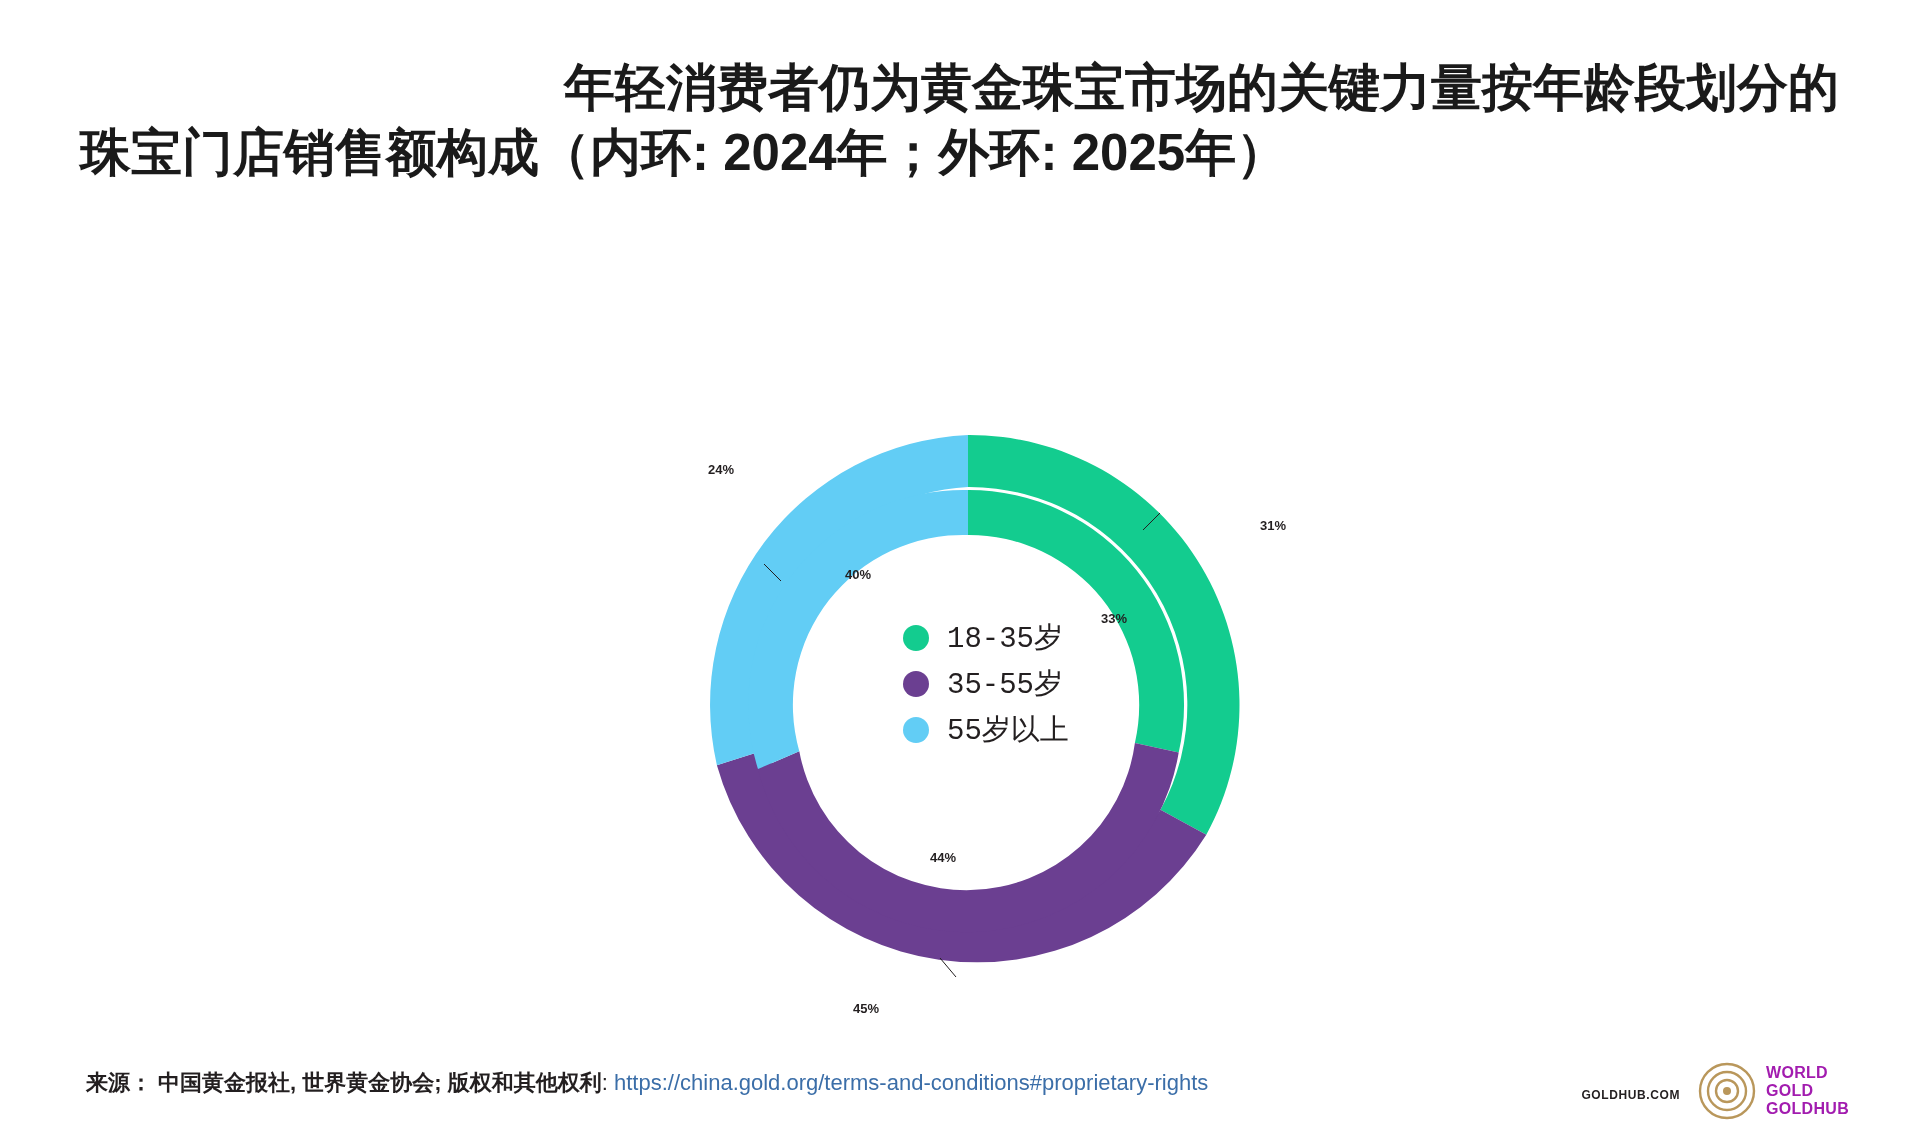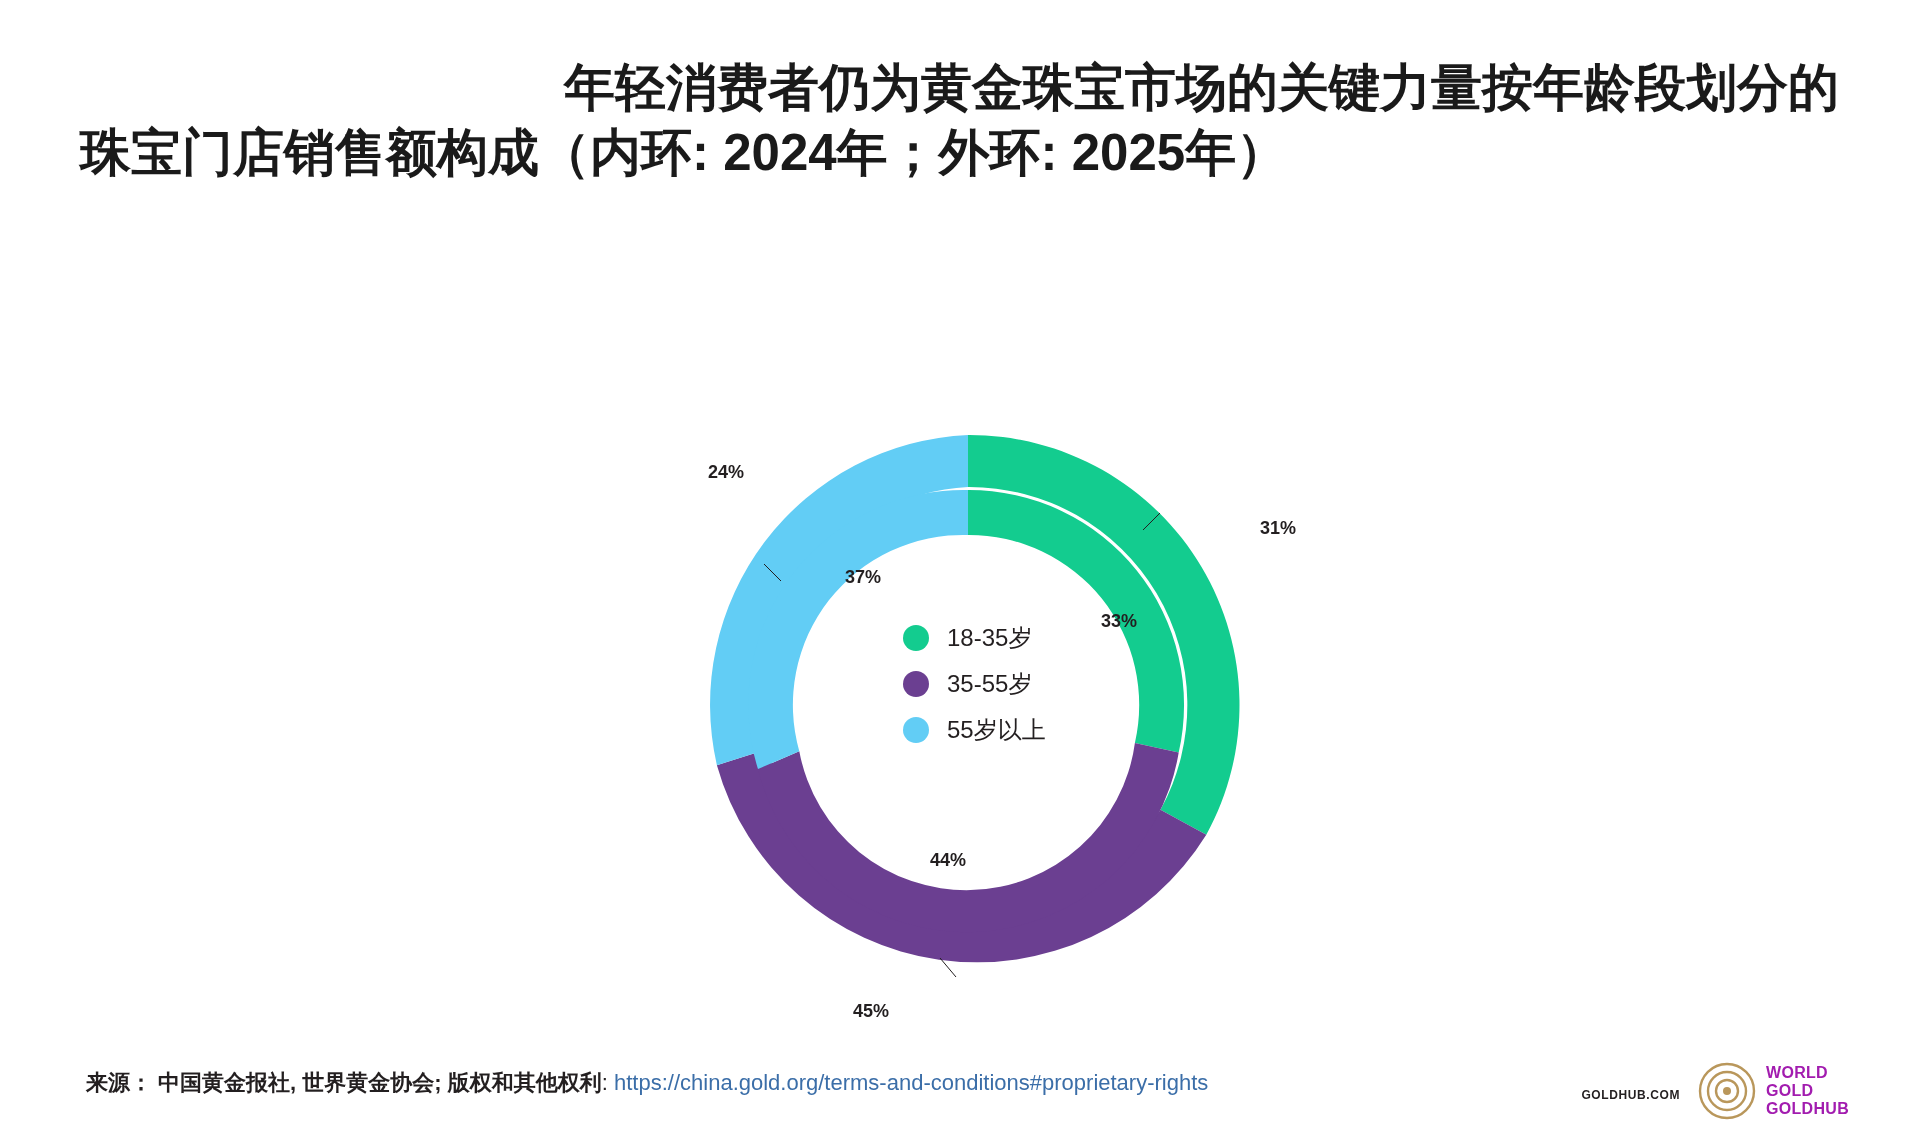--- a/index.html
+++ b/index.html
@@ -58,28 +58,29 @@
     height: 46px;
   }
   .legend-dot {
     width: 26px;
     height: 26px;
     border-radius: 50%;
     flex: 0 0 auto;
   }
   .legend-label {
     margin-left: 18px;
-    font-size: 24px;
+    font-size: 29px;
     color: #231f20;
     white-space: nowrap;
+    font-family: Liberation Mono, monospace;
   }
   
   .dlabel {
     position: absolute;
-    font-size: 18px;
+    font-size: 13px;
     font-weight: bold;
     color: #231f20;
     white-space: nowrap;
   }
   .source {
     position: absolute;
     left: 78px;
     top: 1068px;
     font-size: 22px;
     color: #231f20;
@@ -181,21 +182,21 @@
         <path d="M 113 176 L 96 159"></path>
       </g>
     </svg>
   </div>
 
   <div class="dlabel" style="left:1252px; top:518px;">31%</div>
   <div class="dlabel" style="left:1093px; top:611px;">33%</div>
   <div class="dlabel" style="left:898px; top:850px;margin-left:24px;">44%</div>
   <div class="dlabel" style="left:845px; top:985px;margin-top:16px;">45%</div>
   <div class="dlabel" style="left:700px; top:462px;">24%</div>
-  <div class="dlabel" style="left:837px; top:567px;">37%</div>
+  <div class="dlabel" style="left:837px; top:567px;">40%</div>
 
   <div class="legend">
     <div class="legend-row">
       <span class="legend-dot" style="background:#13cc8f"></span>
       <span class="legend-label">18-35岁</span>
     </div>
     <div class="legend-row">
       <span class="legend-dot" style="background:#6b3f91"></span>
       <span class="legend-label">35-55岁</span>
     </div>

